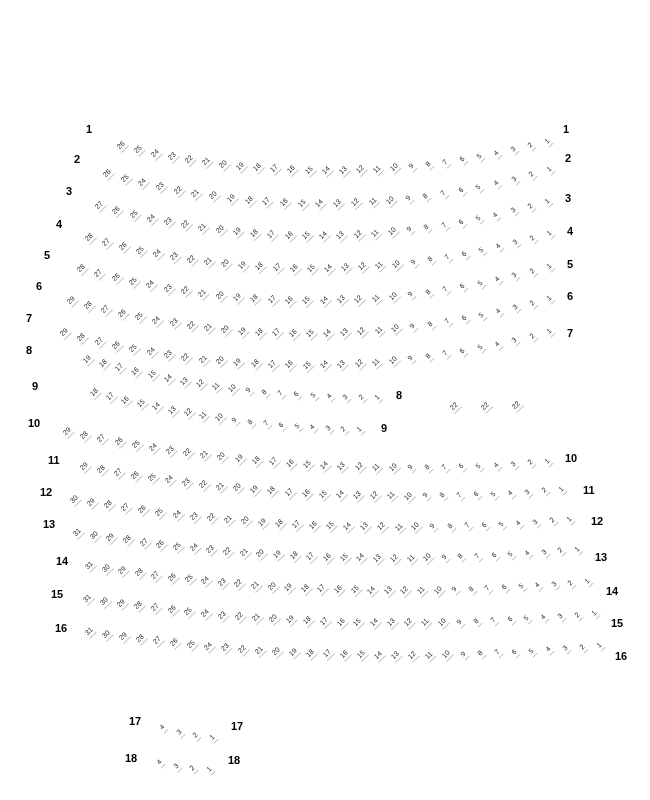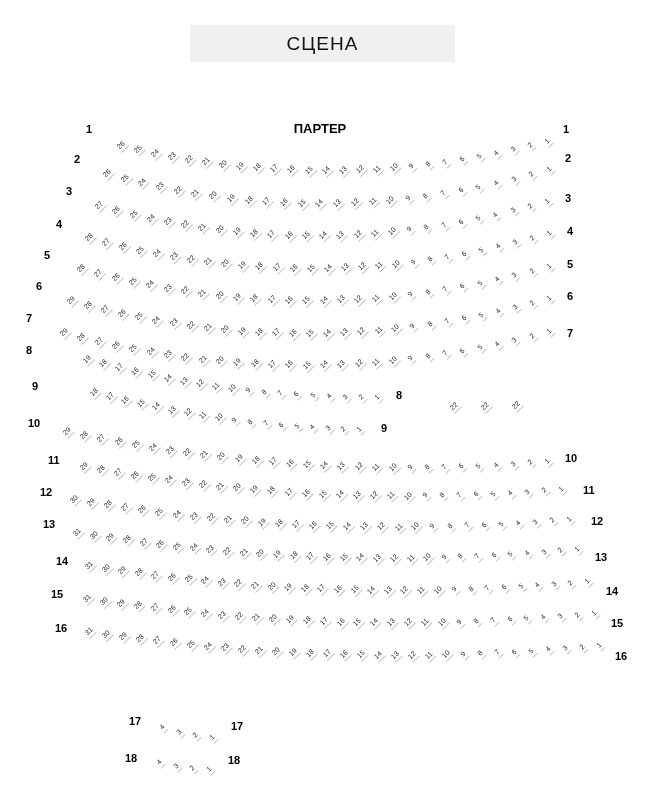--- a/index.html
+++ b/index.html
@@ -13,24 +13,20 @@
   .row-label{position:absolute;font-weight:bold;font-size:11px;color:#000;line-height:1;}
   .seat{position:absolute;width:14px;height:14px;display:flex;align-items:center;
         justify-content:center;cursor:pointer;}
   .seat span{display:inline-block;transform:rotate(-44deg);font-size:7px;color:#2a2a2a;
         line-height:1;border-bottom:1px solid #c4c4c4;padding:0 1px 2px 1px;white-space:nowrap;}
 </style>
 </head>
 <body>
 
 <div id="canvas">
-  <div class="stage">
-    <span>СЦЕНА</span>
-  </div>
-  <div class="section-title">ПАРТЕР</div>
   <div id="seatmap">
       <div class="row-label" style="left: 86px; top: 124px;">1</div>
       <div class="row-label" style="left: 563px; top: 124px;">1</div>
       <div class="seat" style="left: 115px; top: 139px;">
         <span>26</span>
       </div>
       <div class="seat" style="left: 132.04px; top: 142.987px;">
         <span>25</span>
       </div>
       <div class="seat" style="left: 149.08px; top: 146.629px;">

